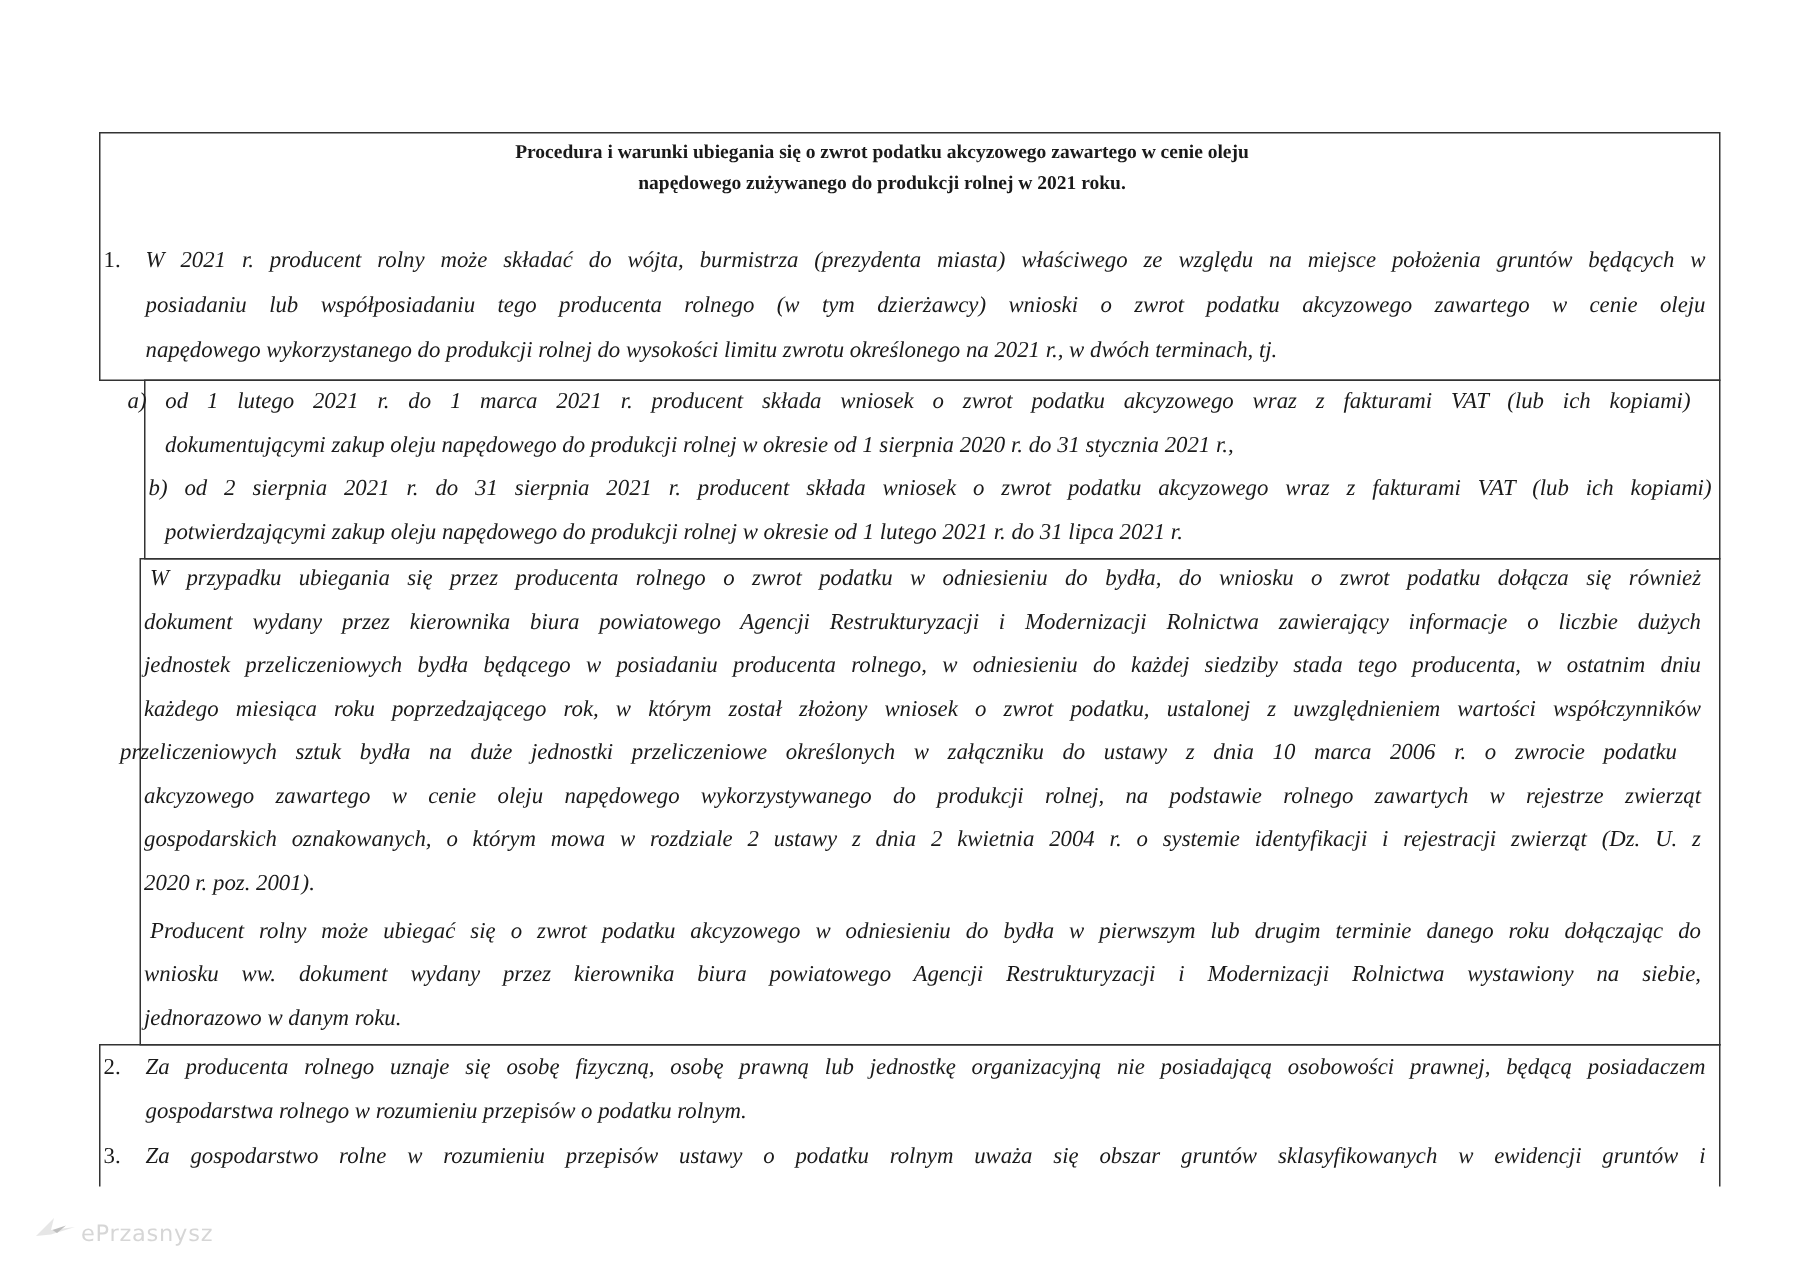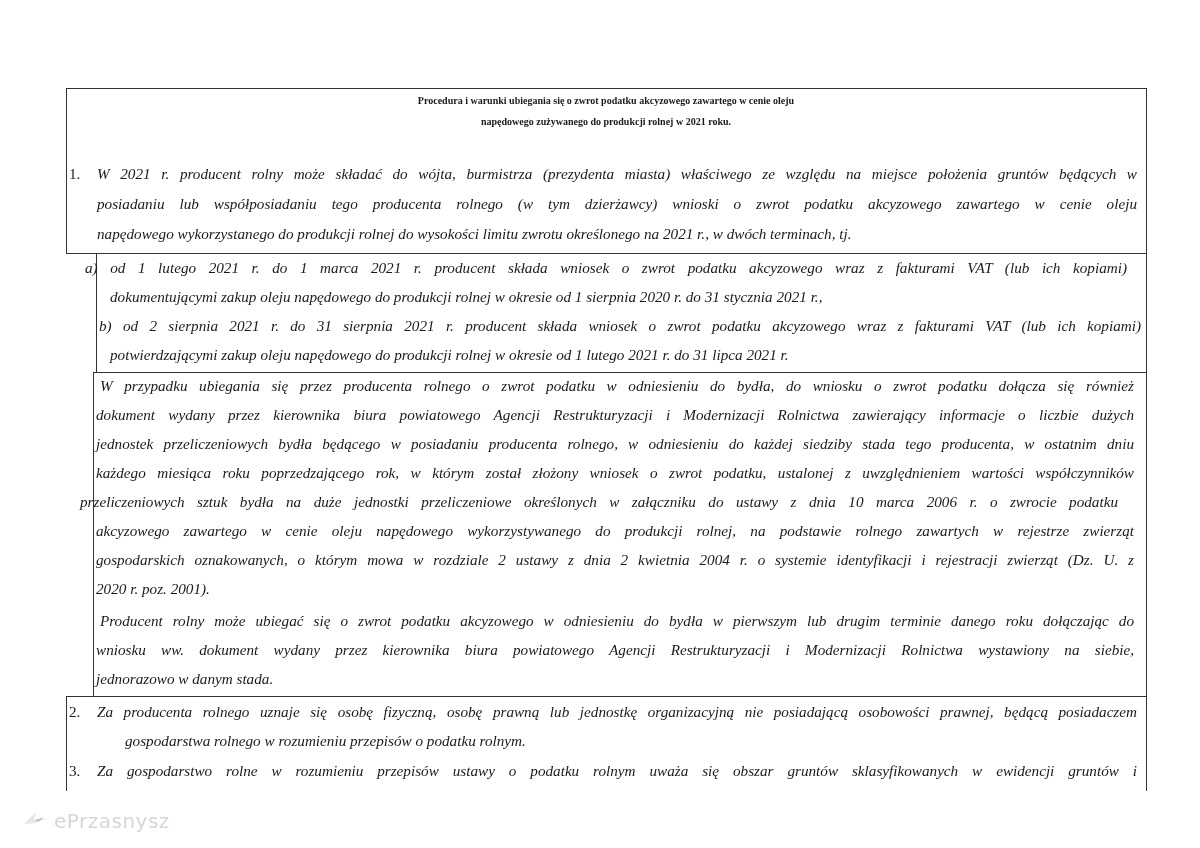--- a/index.html
+++ b/index.html
@@ -3,24 +3,24 @@
 <meta charset="utf-8">
 <style>
   html, body { margin: 0; padding: 0; }
   body {
     width: 1200px; height: 848px; background: #ffffff; position: relative; overflow: hidden;
     font-family: "Liberation Serif", "DejaVu Serif", serif; color: #1a1a1a;
   }
   .box { position: absolute; border: 1px solid #333; box-sizing: border-box; }
   .line { position: absolute; font-size: 15.2px; white-space: nowrap; line-height: 18px; font-style: italic; }
   .just { text-align: justify; text-align-last: justify; white-space: normal; }
-  .title { position: absolute; left: 66px; width: 1080px; text-align: center; font-weight: bold; font-size: 10px; line-height: 21px; }
+  .title { position: absolute; left: 48px; width: 1080px; text-align: center; font-weight: bold; font-size: 13px; line-height: 21px; }
   .num { position: absolute; font-size: 15.2px; line-height: 18px; }
   .watermark { position: absolute; left: 22px; top: 808px; display: flex; align-items: center; opacity: 0.55; }
-  .watermark .txt { font-family: "DejaVu Sans", sans-serif; font-size: 20px; color: #b5b5b5; letter-spacing: 0.5px; margin-left: 2px; }
+  .watermark .txt { font-family: "DejaVu Sans", sans-serif; font-size: 15px; color: #b5b5b5; letter-spacing: 0.5px; margin-left: 2px; }
 </style>
 </head>
 <body>
 
 <div class="box" style="left:66px; top:88px; width:1081px; height:166px;"></div>
 <div class="title" style="top:90px;">Procedura i warunki ubiegania się o zwrot podatku akcyzowego zawartego w cenie oleju</div>
 <div class="title" style="top:111px;">napędowego zużywanego do produkcji rolnej w 2021 roku.</div>
 
 <div class="num" style="left:69px; top:165px;">1.</div>
 <div class="line just" style="left:97px; top:165px; width:1040px;">W 2021 r. producent rolny może składać do wójta, burmistrza (prezydenta miasta) właściwego ze względu na miejsce położenia gruntów będących w</div>
@@ -38,26 +38,26 @@
 <div class="line just" style="left:96px; top:406px; width:1038px;">dokument wydany przez kierownika biura powiatowego Agencji Restrukturyzacji i Modernizacji Rolnictwa zawierający informacje o liczbie dużych</div>
 <div class="line just" style="left:96px; top:435px; width:1038px;">jednostek przeliczeniowych bydła będącego w posiadaniu producenta rolnego, w odniesieniu do każdej siedziby stada tego producenta, w ostatnim dniu</div>
 <div class="line just" style="left:96px; top:464px; width:1038px;">każdego miesiąca roku poprzedzającego rok, w którym został złożony wniosek o zwrot podatku, ustalonej z uwzględnieniem wartości współczynników</div>
 <div class="line just" style="left:80px; top:493px; width:1038px;">przeliczeniowych sztuk bydła na duże jednostki przeliczeniowe określonych w załączniku do ustawy z dnia 10 marca 2006 r. o zwrocie podatku</div>
 <div class="line just" style="left:96px; top:522px; width:1038px;">akcyzowego zawartego w cenie oleju napędowego wykorzystywanego do produkcji rolnej, na podstawie rolnego zawartych w rejestrze zwierząt</div>
 <div class="line just" style="left:96px; top:551px; width:1038px;">gospodarskich oznakowanych, o którym mowa w rozdziale 2 ustawy z dnia 2 kwietnia 2004 r. o systemie identyfikacji i rejestracji zwierząt (Dz. U. z</div>
 <div class="line" style="left:96px; top:580px;">2020 r. poz. 2001).</div>
 
 <div class="line just" style="left:100px; top:612px; width:1034px;">Producent rolny może ubiegać się o zwrot podatku akcyzowego w odniesieniu do bydła w pierwszym lub drugim terminie danego roku dołączając do</div>
 <div class="line just" style="left:96px; top:641px; width:1038px;">wniosku ww. dokument wydany przez kierownika biura powiatowego Agencji Restrukturyzacji i Modernizacji Rolnictwa wystawiony na siebie,</div>
-<div class="line" style="left:96px; top:670px;">jednorazowo w danym stada.</div>
+<div class="line" style="left:96px; top:670px;">jednorazowo w danym roku.</div>
 
 <div style="position:absolute; left:66px; top:696px; width:1081px; height:95px; border-left:1px solid #333; border-right:1px solid #333; border-top:1px solid #333; box-sizing:border-box;"></div>
 <div class="num" style="left:69px; top:703px;">2.</div>
 <div class="line just" style="left:97px; top:703px; width:1040px;">Za producenta rolnego uznaje się osobę fizyczną, osobę prawną lub jednostkę organizacyjną nie posiadającą osobowości prawnej, będącą posiadaczem</div>
-<div class="line" style="left:97px; top:732px;margin-left:28px;">gospodarstwa rolnego w rozumieniu przepisów o podatku rolnym.</div>
+<div class="line" style="left:97px; top:732px;">gospodarstwa rolnego w rozumieniu przepisów o podatku rolnym.</div>
 <div class="num" style="left:69px; top:762px;">3.</div>
 <div class="line just" style="left:97px; top:762px; width:1040px;">Za gospodarstwo rolne w rozumieniu przepisów ustawy o podatku rolnym uważa się obszar gruntów sklasyfikowanych w ewidencji gruntów i</div>
 
 <div class="watermark">
   <span>
     <svg width="30" height="22" viewBox="0 0 30 22">
       <path d="M2 16 L14 4 L12 12 L28 10 L12 15 Z" fill="#d2d2d2"></path>
       <path d="M13 12 L22 9 L16 14 Z" fill="#8a8a8a"></path>
     </svg>
   </span>

